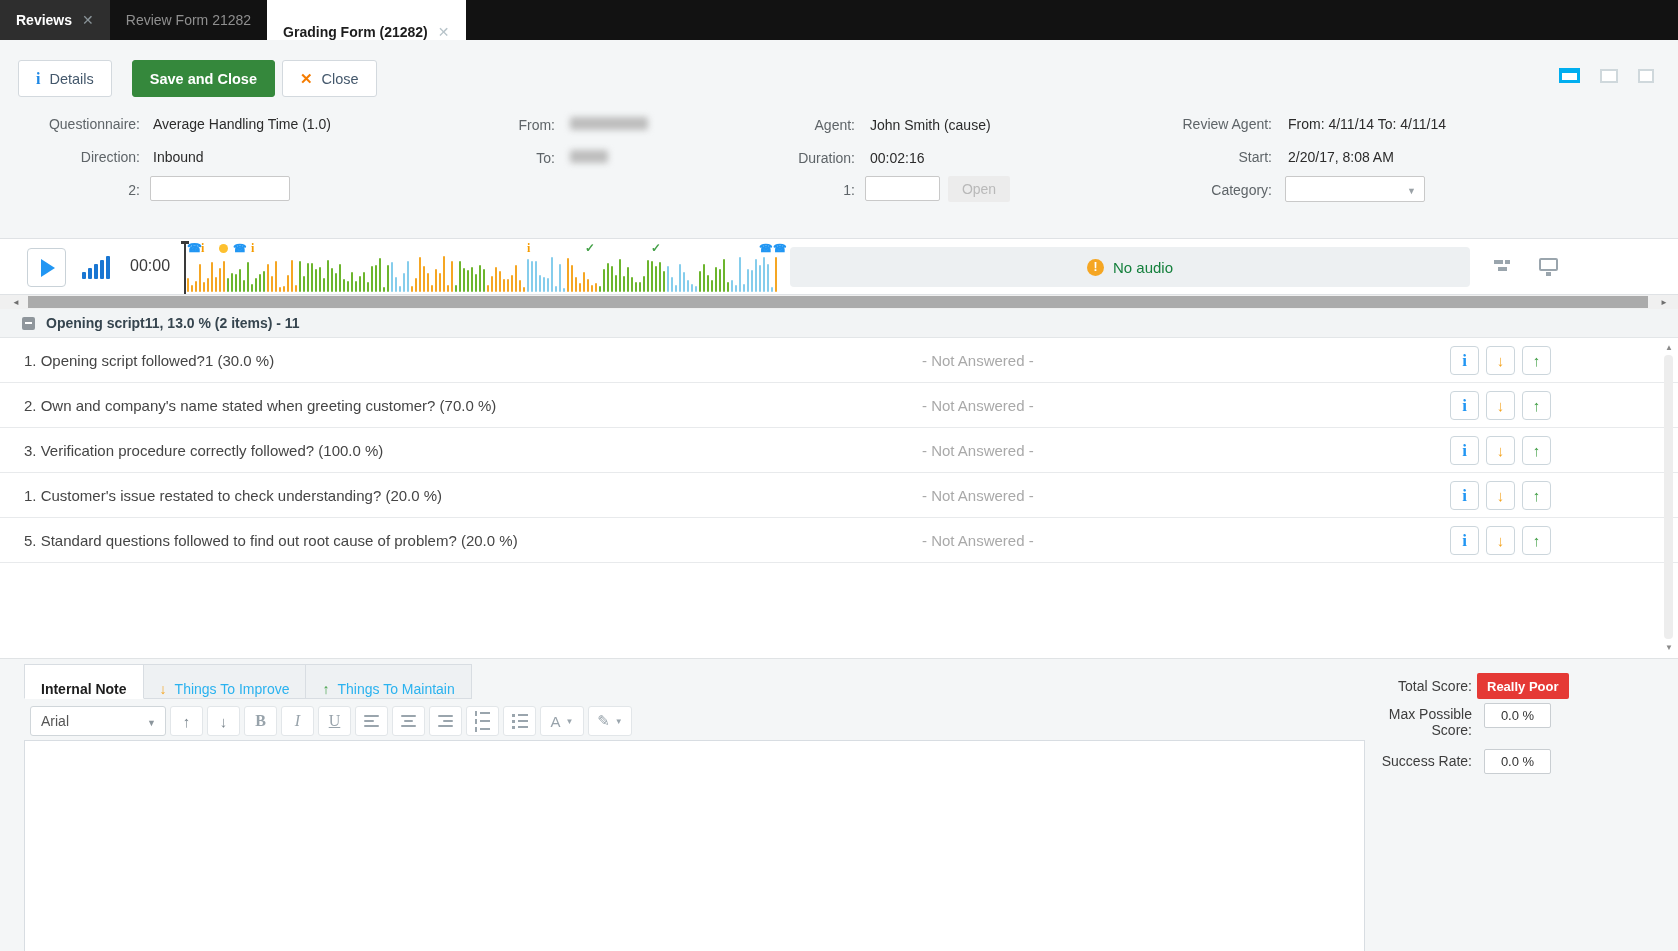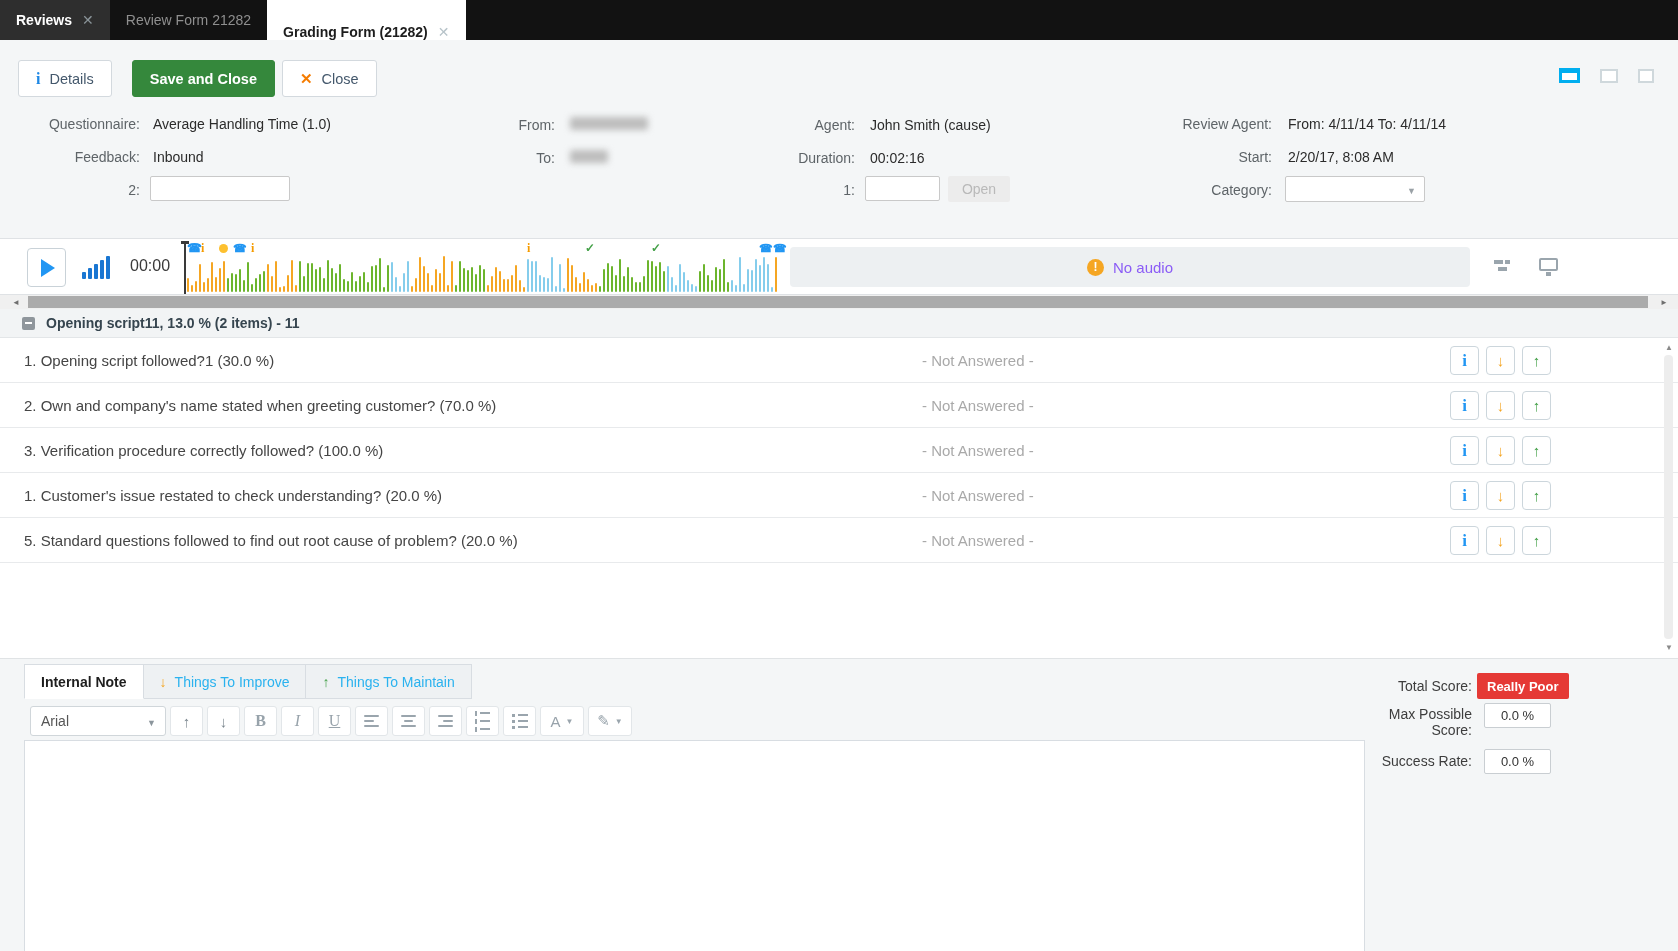--- a/index.html
+++ b/index.html
@@ -55,21 +55,21 @@
   .playhead:before { content:""; position:absolute; left:-3px; top:0; width:8px; height:3px; background:#3a3a3a; }
   .markers { position:absolute; left:0; top:1px; width:100%; height:14px; z-index:2; }
   .mk { position:absolute; top:0; font-size:12px; line-height:13px; font-weight:bold; }
   .mk-info { font-family:"Liberation Serif",serif; }
   .mk-bulb { width:9px; height:9px; border-radius:50%; }
   .mk-phone { font-size:11px; }
   .bars-area { position:absolute; left:2px; bottom:2px; width:596px; height:36px; display:flex; align-items:flex-end; gap:2px; }
   .bars-area i { display:block; width:2px; border-radius:1px; }
   .noaudio { position:absolute; left:790px; top:8px; width:680px; height:40px; background:#edf0f2; border-radius:4px; display:flex; align-items:center; justify-content:center; gap:9px; }
   .noaudio .warn { width:17px; height:17px; border-radius:50%; background:#f5a623; color:#fff; font-size:12px; font-weight:bold; display:flex; align-items:center; justify-content:center; }
-  .noaudio span.txt { font-size:15px; color:#8b5cf6; }
+  .noaudio span.txt { font-size:15px; color:#15803d; }
   .eqicon { position:absolute; left:1494px; top:21px; width:18px; height:14px; cursor:pointer; }
   .eqicon i { position:absolute; height:4px; background:#9aa5ad; display:block; }
   .monicon { position:absolute; left:1539px; top:19px; width:19px; height:13px; border:2px solid #9aa5ad; border-radius:2px; cursor:pointer; }
   .monicon:after { content:""; position:absolute; left:5px; top:12px; width:5px; height:4px; background:#9aa5ad; }
 
   
   .hscroll { position:absolute; top:295px; left:0; width:100%; height:14px; background:#f0f0f0; }
   .hs-arrow { position:absolute; top:0; width:16px; height:14px; display:flex; align-items:center; justify-content:center; font-size:8px; color:#6f6f6f; cursor:pointer; }
   .hs-thumb { position:absolute; left:28px; right:30px; top:1px; height:12px; background:#ababab; cursor:grab; }
 
@@ -92,21 +92,21 @@
   .rb-up { color:#43a047; }
 
   
   .vscroll { position:absolute; top:341px; right:2px; width:14px; height:312px; }
   .vs-arrow { position:absolute; left:0; width:14px; height:12px; display:flex; align-items:center; justify-content:center; font-size:8px; color:#8a8a8a; cursor:pointer; }
   .vs-thumb { position:absolute; left:2px; top:14px; bottom:14px; width:9px; background:#ededed; border-radius:4px; }
 
   
   .bottom { position:absolute; top:658px; left:0; width:100%; height:293px; background:#f4f6f7; border-top:1px solid #e0e3e5; }
   .ntabs { position:absolute; left:24px; top:5px; display:flex; }
-  .ntab { height:35px; display:flex; align-items:center; gap:8px; padding:8px 16px; background:#eef1f3; border:1px solid #d8dde2; border-left:none; font-size:14px; color:#2ab2ef; cursor:pointer; }
+  .ntab { height:35px; display:flex; gap:8px; padding:16px 16px; background:#eef1f3; border:1px solid #d8dde2; border-left:none; font-size:14px; color:#2ab2ef; cursor:pointer; }
   .ntab:first-child { border-left:1px solid #d8dde2; }
   .ntab.active { background:#fff; color:#1d1d1d; font-weight:bold; border-bottom-color:#fff; }
   .ntab .tdn { color:#f5a623; font-weight:bold; }
   .ntab .tup { color:#43a047; font-weight:bold; }
 
   .etoolbar { position:absolute; left:30px; top:47px; display:flex; gap:4px; align-items:center; }
   .fontsel { position:relative; width:136px; height:30px; background:#fff; border:1px solid #d0d6da; border-radius:3px; font-size:14px; color:#555; display:flex; align-items:center; padding:0 10px; cursor:pointer; }
   .fontsel .caret { position:absolute; right:9px; top:11px; font-size:9px; color:#8b959c; }
   .tbtn { width:33px; height:30px; background:#fff; border:1px solid #e2e6e9; border-radius:3px; display:flex; align-items:center; justify-content:center; color:#98a3ab; font-size:15px; cursor:pointer; }
   .tbtn.arrow { color:#7d8890; font-weight:bold; }
@@ -175,21 +175,21 @@
     <div class="meta">
       <span class="mlabel" style="left:0;width:140px;top:6px">Questionnaire:</span>
       <span class="mvalue" style="left:153px;top:6px">Average Handling Time (1.0)</span>
       <span class="mlabel" style="left:300px;width:255px;top:7px">From:</span>
       <span class="blurbox" style="left:570px;top:7px;width:78px"></span>
       <span class="mlabel" style="left:700px;width:155px;top:7px">Agent:</span>
       <span class="mvalue" style="left:870px;top:7px">John Smith (cause)</span>
       <span class="mlabel" style="left:1080px;width:192px;top:6px">Review Agent:</span>
       <span class="mvalue" style="left:1288px;top:6px">From: 4/11/14 To: 4/11/14</span>
 
-      <span class="mlabel" style="left:0;width:140px;top:39px">Feedback:</span>
+      <span class="mlabel" style="left:0;width:140px;top:39px">Direction:</span>
       <span class="mvalue" style="left:153px;top:39px">Inbound</span>
       <span class="mlabel" style="left:300px;width:255px;top:40px">To:</span>
       <span class="blurbox" style="left:570px;top:40px;width:38px"></span>
       <span class="mlabel" style="left:700px;width:155px;top:40px">Duration:</span>
       <span class="mvalue" style="left:870px;top:40px">00:02:16</span>
       <span class="mlabel" style="left:1080px;width:192px;top:39px">Start:</span>
       <span class="mvalue" style="left:1288px;top:39px">2/20/17, 8:08 AM</span>
 
       <span class="mlabel" style="left:0;width:140px;top:72px">2:</span>
       <input class="minput" style="left: 150px; top: 66px; width: 140px;" value="">

